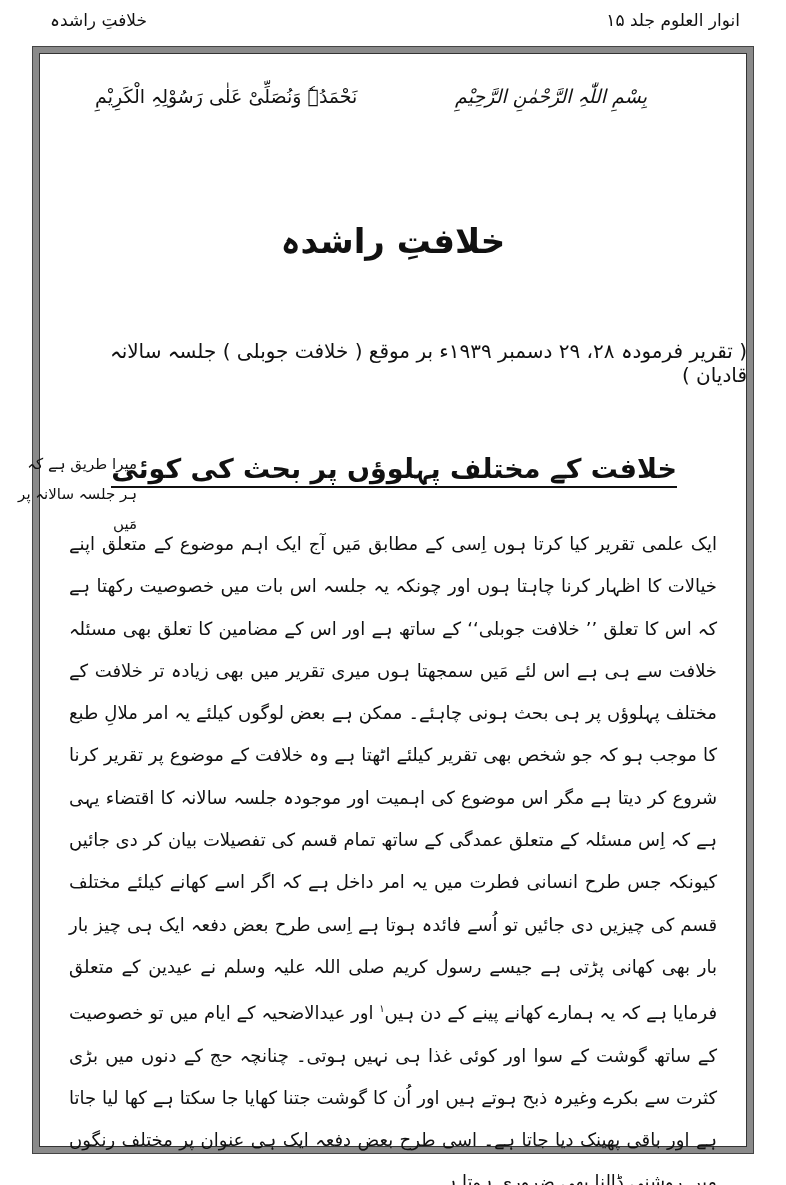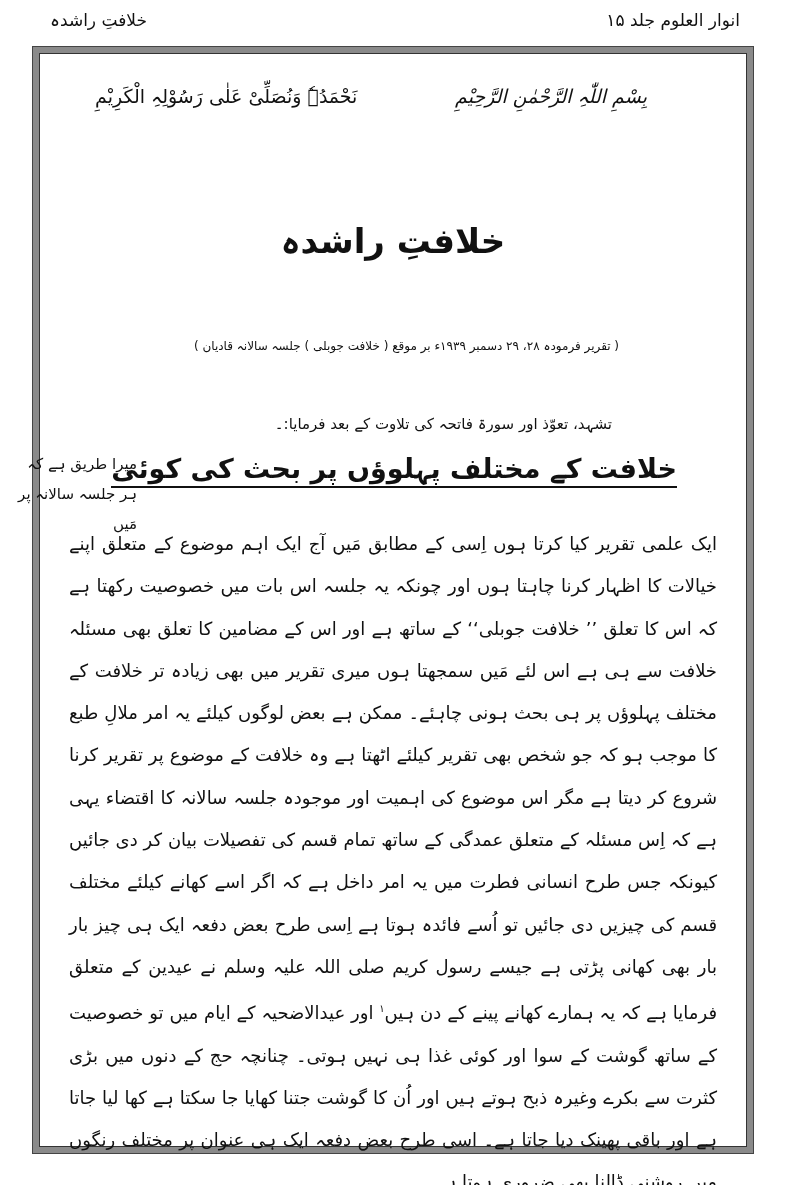--- a/index.html
+++ b/index.html
@@ -11,21 +11,21 @@
   .frame { position:absolute; left:32px; top:46px; width:722px; height:1108px;
            box-sizing:border-box; border:7px solid #8a8a8a;
            outline:1px solid #444; outline-offset:-1px;
            background:#fff; }
   .frame::before { content:""; position:absolute; inset:0; border:1px solid #333; pointer-events:none; }
   .frame-inner { position:absolute; inset:0; }
   .invocations { position:absolute; top:32px; left:0; right:0; direction:rtl; font-size:19px; }
   .bismillah { position:absolute; right:100px;font-style:italic; }
   .hamd { position:absolute; left:56px; }
   .title { position:absolute; top:168px; left:0; right:0; text-align:center; font-size:34px; font-weight:bold; direction:rtl; }
-  .subtitle { position:absolute; top:286px; left:0; right:0; text-align:center; font-size:12px; direction:rtl;padding-left:27px; }
+  .subtitle { position:absolute; top:286px; left:0; right:0; font-size:20px; direction:rtl;padding-left:27px; }
   .intro { position:absolute; top:362px; right:135px; font-size:15px; direction:rtl; }
   .heading { position:absolute; top:400px; right:70px; font-size:27px; font-weight:bold; direction:rtl;
              border-bottom:2px solid #111; padding-bottom:2px; }
   .margin-note { position:absolute; top:396px; left:-22px; width:120px; font-size:15px; direction:rtl;
                  text-align:right; line-height:30px; }
   .body-text { position:absolute; top:470px; left:30px; right:30px; direction:rtl; text-align:justify;
                text-align-last:right; font-size:18px; line-height:42.3px; }
   .footnote-mark { font-size:10px; vertical-align:super; }
 </style>
 </head>
@@ -36,20 +36,19 @@
 
 <div class="frame">
   <div class="frame-inner">
     <div class="invocations">
       <span class="bismillah">بِسْمِ اللّٰہِ الرَّحْمٰنِ الرَّحِیْمِ</span>
       <span class="hamd">نَحْمَدُہٗ وَنُصَلِّیْ عَلٰی رَسُوْلِہِ الْکَرِیْمِ</span>
     </div>
 
     <div class="title">خلافتِ راشدہ</div>
     <div class="subtitle">( تقریر فرمودہ ۲۸، ۲۹ دسمبر ۱۹۳۹ء بر موقع ( خلافت جوبلی ) جلسہ سالانہ قادیان )</div>
-    <div class="intro">تشہد، تعوّذ اور سورۃ فاتحہ کی تلاوت کے بعد فرمایا:۔</div>
 
     <div class="heading">خلافت کے مختلف پہلوؤں پر بحث کی کوئی</div>
     <div class="margin-note">میرا طریق ہے کہ ہر جلسہ سالانہ پر مَیں</div>
 
     <div class="body-text"><span>ایک علمی تقریر کیا کرتا ہوں اِسی کے مطابق مَیں آج ایک اہم موضوع کے متعلق اپنے خیالات کا اظہار کرنا چاہتا ہوں اور چونکہ یہ جلسہ اس بات میں خصوصیت رکھتا ہے کہ اس کا تعلق ’’ خلافت جوبلی‘‘ کے ساتھ ہے اور اس کے مضامین کا تعلق بھی مسئلہ خلافت سے ہی ہے اس لئے مَیں سمجھتا ہوں میری تقریر میں بھی زیادہ تر خلافت کے مختلف پہلوؤں پر ہی بحث ہونی چاہئے۔ ممکن ہے بعض لوگوں کیلئے یہ امر ملالِ طبع کا موجب ہو کہ جو شخص بھی تقریر کیلئے اٹھتا ہے وہ خلافت کے موضوع پر تقریر کرنا شروع کر دیتا ہے مگر اس موضوع کی اہمیت اور موجودہ جلسہ سالانہ کا اقتضاء یہی ہے کہ اِس مسئلہ کے متعلق عمدگی کے ساتھ تمام قسم کی تفصیلات بیان کر دی جائیں کیونکہ جس طرح انسانی فطرت میں یہ امر داخل ہے کہ اگر اسے کھانے کیلئے مختلف قسم کی چیزیں دی جائیں تو اُسے فائدہ ہوتا ہے اِسی طرح بعض دفعہ ایک ہی چیز بار بار بھی کھانی پڑتی ہے جیسے رسول کریم صلی اللہ علیہ وسلم نے عیدین کے متعلق فرمایا ہے کہ یہ ہمارے کھانے پینے کے دن ہیں</span><span class="footnote-mark">۱</span><span> اور عیدالاضحیہ کے ایام میں تو خصوصیت کے ساتھ گوشت کے سوا اور کوئی غذا ہی نہیں ہوتی۔ چنانچہ حج کے دنوں میں بڑی کثرت سے بکرے وغیرہ ذبح ہوتے ہیں اور اُن کا گوشت جتنا کھایا جا سکتا ہے کھا لیا جاتا ہے اور باقی پھینک دیا جاتا ہے۔ اسی طرح بعض دفعہ ایک ہی عنوان پر مختلف رنگوں میں روشنی ڈالنا بھی ضروری ہوتا ہے۔</span></div>
   </div>
 </div>
 
 </body></html>

